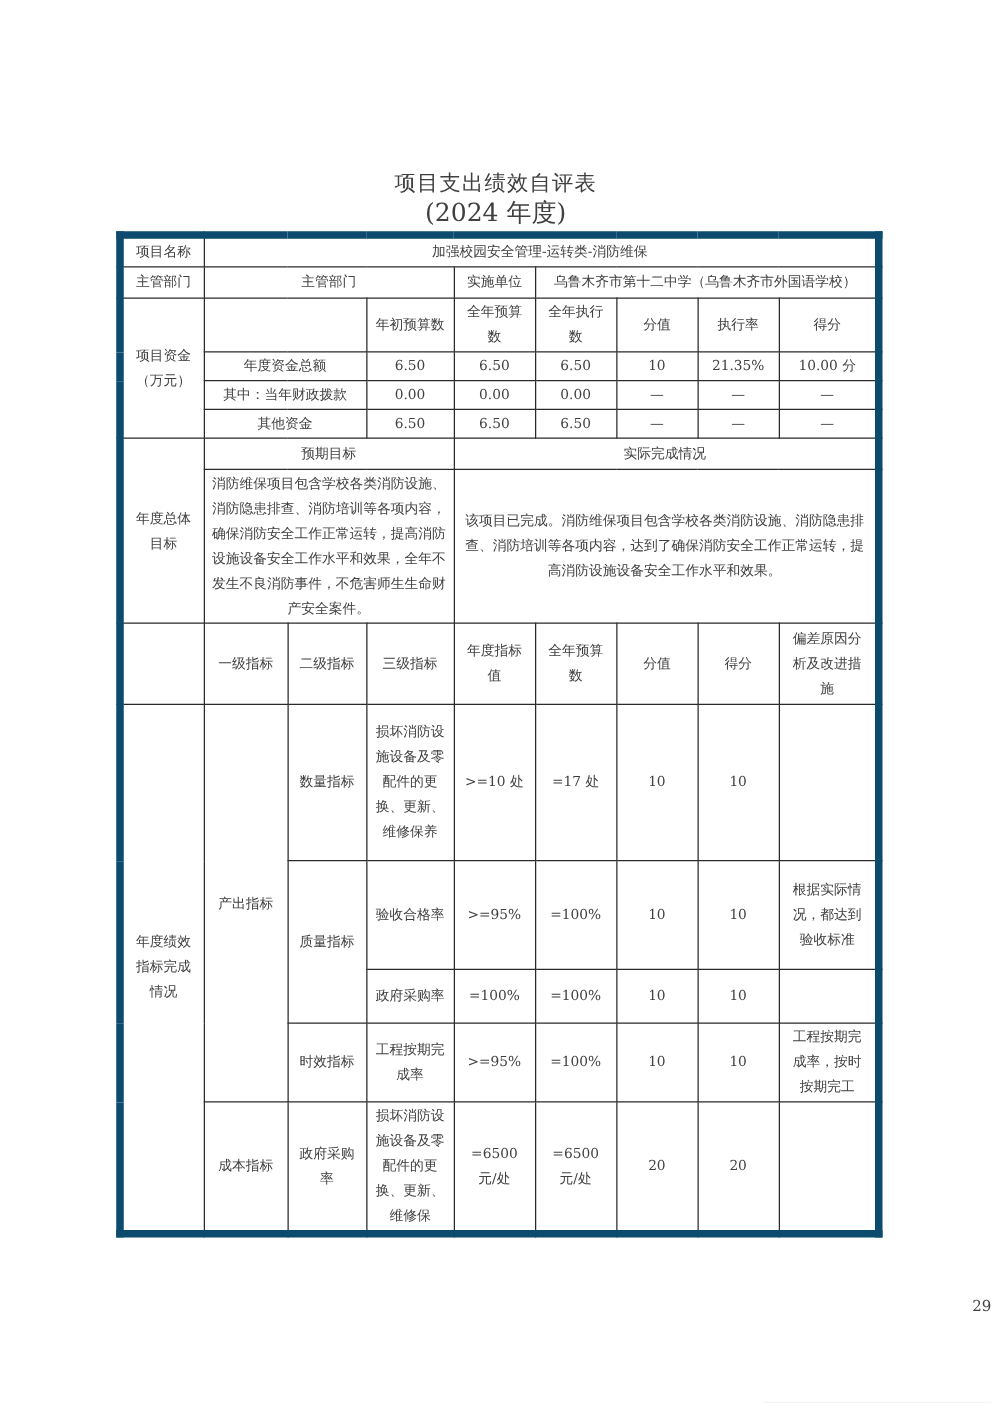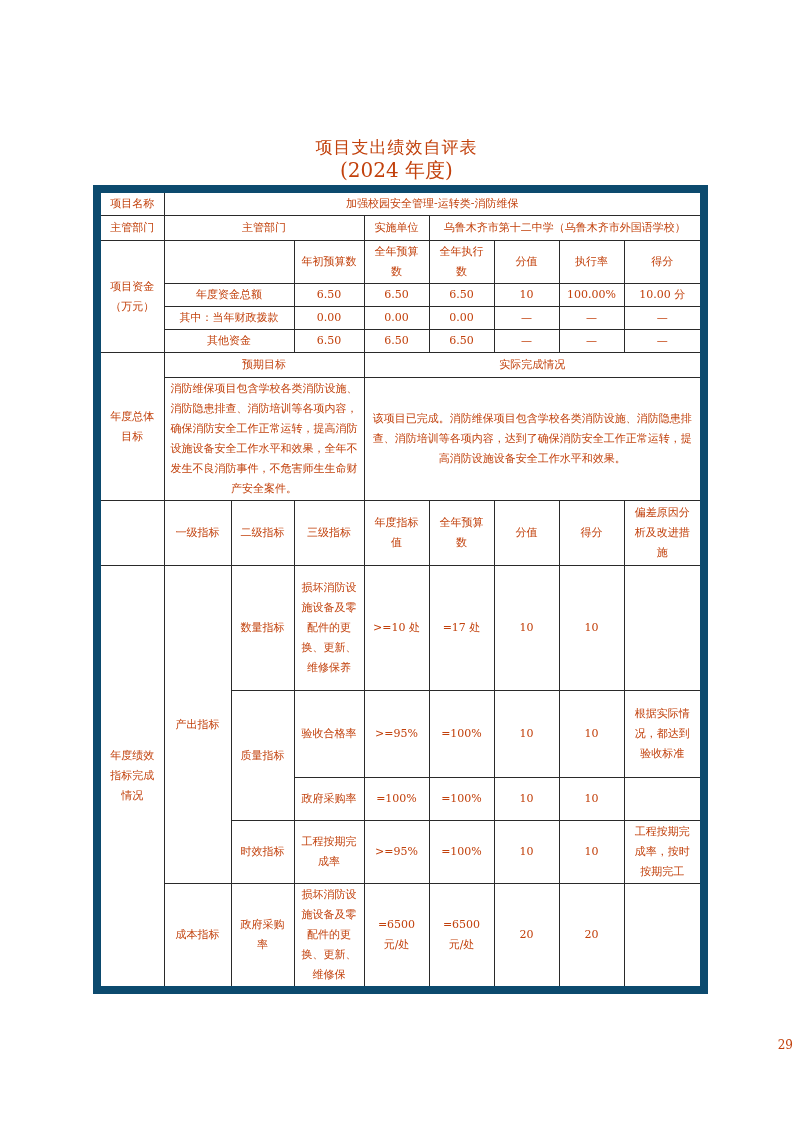--- a/index.html
+++ b/index.html
@@ -1,28 +1,28 @@
 <!DOCTYPE html>
 <html><head>
 <meta charset="utf-8">
 <style>
   * { margin:0; padding:0; box-sizing:border-box; }
   html,body { background:#e8e8e8; }
   .page {
     position:relative; width:793px; height:1122px; background:#ffffff;
-    font-family:"DejaVu Serif","Liberation Serif",serif; color:#c2410c;
+    font-family:"DejaVu Serif","Liberation Serif",serif; color:#404040;
     margin:0 auto; overflow:hidden;
   }
   .title-block { position:absolute; top:135px; left:0; width:100%; text-align:center; }
   .doc-title { font-size:17px; line-height:24px; letter-spacing:1px; }
   .doc-subtitle { font-size:20px; line-height:23px; }
   table.self-eval {
     position:absolute; left:93px; top:185px; width:607px;
     border-collapse:collapse; table-layout:fixed;
-    font-size:11px; border:8px solid #0c4a6e;
+    font-size:11px; border:6px solid #0c4a6e;
   }
   table.self-eval td {
     border:1px solid #2a2a2a; text-align:center; vertical-align:middle;
     line-height:20px; padding:1px 6px; overflow:hidden; word-break:break-all;
   }
   td.para {
     text-align:justify; padding:4px 8px; line-height:20.5px;margin-top:28px;
   }
   td.dev-col { padding:1px 11px; }
   .page-number { position:absolute; top:1038px; left:0; width:100%; text-align:right; font-size:12px; }
@@ -73,21 +73,21 @@
       <td>执行率</td>
       <td>得分</td>
     </tr>
 
     <tr style="height:23px">
       <td colspan="2">年度资金总额</td>
       <td>6.50</td>
       <td>6.50</td>
       <td>6.50</td>
       <td>10</td>
-      <td>100.00%</td>
+      <td>21.35%</td>
       <td>10.00 分</td>
     </tr>
 
     <tr style="height:22px">
       <td colspan="2">其中：当年财政拨款</td>
       <td>0.00</td>
       <td>0.00</td>
       <td>0.00</td>
       <td>—</td>
       <td>—</td>

